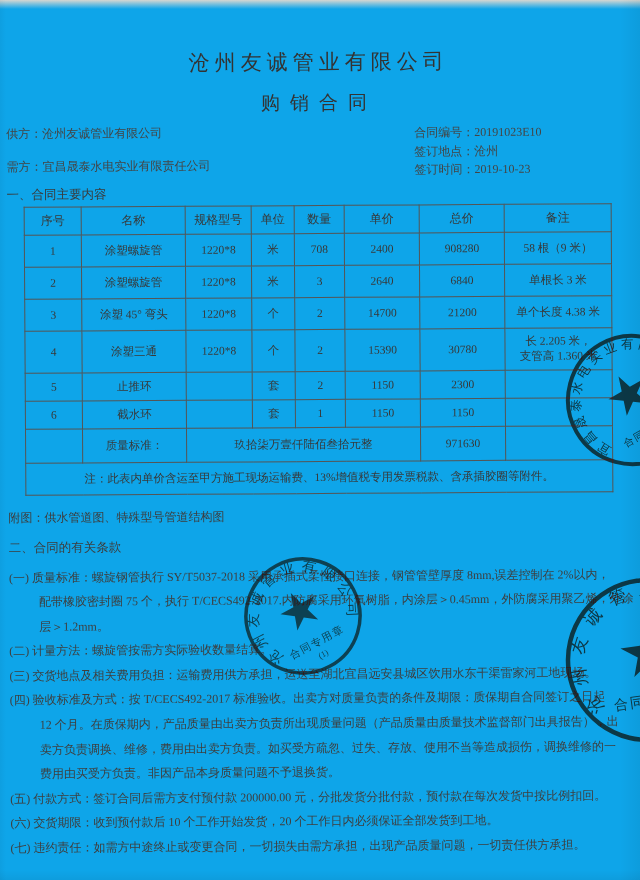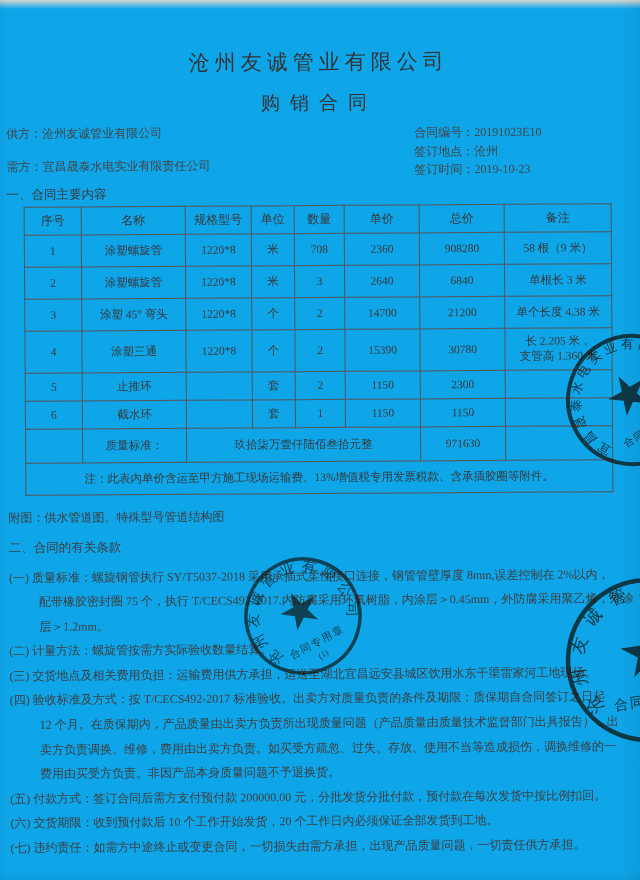--- a/index.html
+++ b/index.html
@@ -111,21 +111,21 @@
         <th>单价</th>
         <th>总价</th>
         <th>备注</th>
       </tr>
       <tr class="h-row">
         <td>1</td>
         <td>涂塑螺旋管</td>
         <td>1220*8</td>
         <td>米</td>
         <td>708</td>
-        <td>2360</td>
+        <td>2400</td>
         <td>908280</td>
         <td>58 根（9 米）</td>
       </tr>
       <tr class="h-row">
         <td>2</td>
         <td>涂塑螺旋管</td>
         <td>1220*8</td>
         <td>米</td>
         <td>3</td>
         <td>2640</td>

